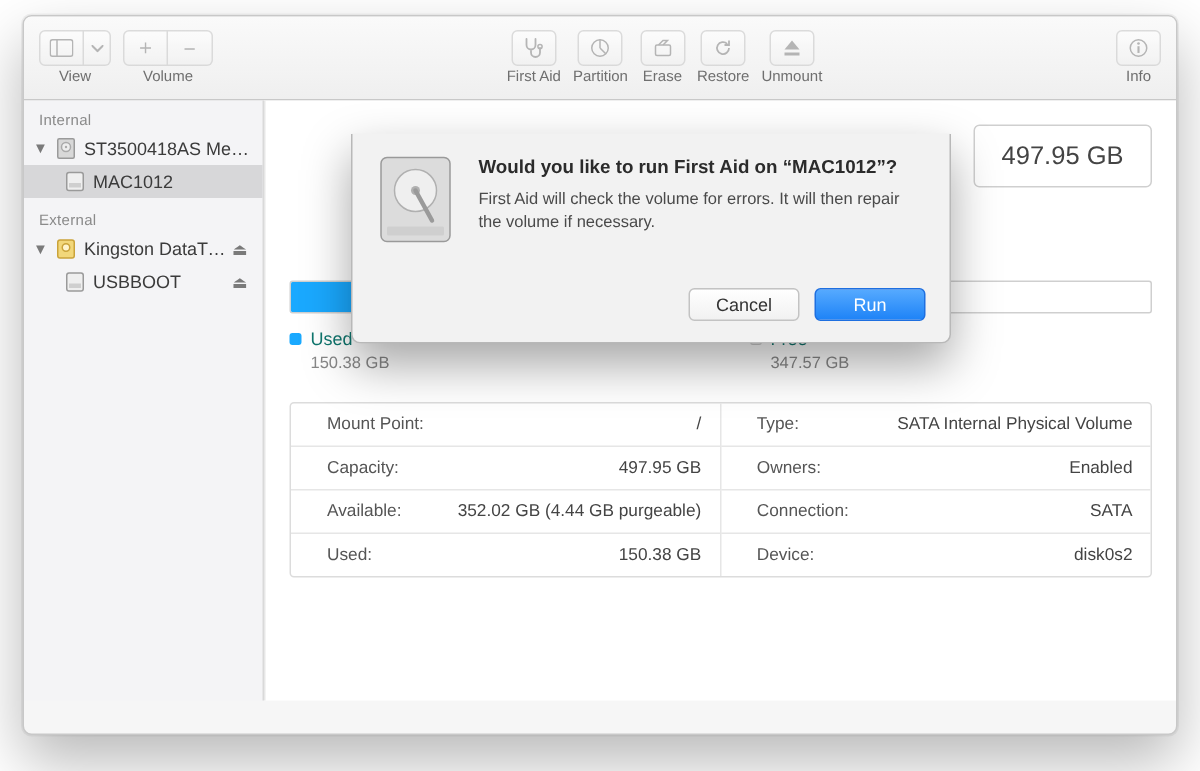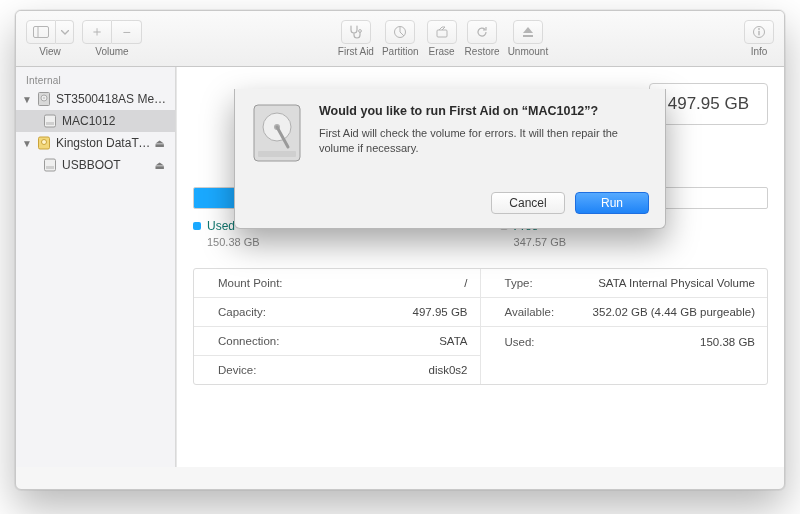--- a/index.html
+++ b/index.html
@@ -95,21 +95,21 @@
   }
   .info-cell:nth-child(odd){ border-right:1px solid #e6e6e6; }
   .info-grid .info-cell:nth-last-child(-n+2){ border-bottom:none; }
   .info-key { color:#555;margin-left:12px; }
   .info-val { color:#444; text-align:right; }
   
   .sheet {
     position:absolute;
     top: 78px; 
     left: 218px;
-    width: 432px;
+    width: 400px;
     background:#f2f2f2;
     border:1px solid #b8b8b8;
     border-top:none;
     border-bottom-left-radius:6px; border-bottom-right-radius:6px;
     box-shadow: 0 14px 32px rgba(0,0,0,0.35);
     padding: 14px 16px 14px 14px;
     display:flex; gap:14px;
   }
   .sheet .hddicon { width:56px; height:56px; flex-shrink:0; display:flex; align-items:flex-start; justify-content:center; }
   .sheet-body { flex:1; display:flex; flex-direction:column; gap:6px;}
@@ -257,20 +257,21 @@
       <div class="sb-row child selected">
         <span class="devicon">
           <svg width="16" height="16" viewBox="0 0 16 16">
               <rect x="2.5" y="2" width="11" height="12" rx="1.5" fill="#efefef" stroke="#9a9a9a"></rect>
               <rect x="4" y="9" width="8" height="3" fill="#cfcfcf"></rect>
             </svg>
         </span>
         <span class="sb-text">MAC1012</span>
       </div>
 
+      <div class="sb-header" style="margin-top:6px;">External</div>
       <div class="sb-row">
         <span class="disclosure">▼</span>
         <span class="devicon">
           <svg width="16" height="16" viewBox="0 0 16 16">
               <rect x="2.5" y="2" width="11" height="12" rx="1.5" fill="#f2d77a" stroke="#caa33a"></rect>
               <circle cx="8" cy="7" r="2.5" fill="#fff4cc" stroke="#caa33a"></circle>
             </svg>
         </span>
         <span class="sb-text">Kingston DataTr…</span>
         <span class="eject">⏏</span>
@@ -320,20 +321,24 @@
             <span class="info-key">Mount Point:</span>
             <span class="info-val">/</span>
           </div>
         <div class="info-cell">
             <span class="info-key">Type:</span>
             <span class="info-val">SATA Internal Physical Volume</span>
           </div>
         <div class="info-cell">
             <span class="info-key">Capacity:</span>
             <span class="info-val">497.95 GB</span>
+          </div>
+        <div class="info-cell">
+            <span class="info-key">Owners:</span>
+            <span class="info-val">Enabled</span>
           </div>
         <div class="info-cell">
             <span class="info-key">Available:</span>
             <span class="info-val">352.02 GB (4.44 GB purgeable)</span>
           </div>
         <div class="info-cell">
             <span class="info-key">Connection:</span>
             <span class="info-val">SATA</span>
           </div>
         <div class="info-cell">

